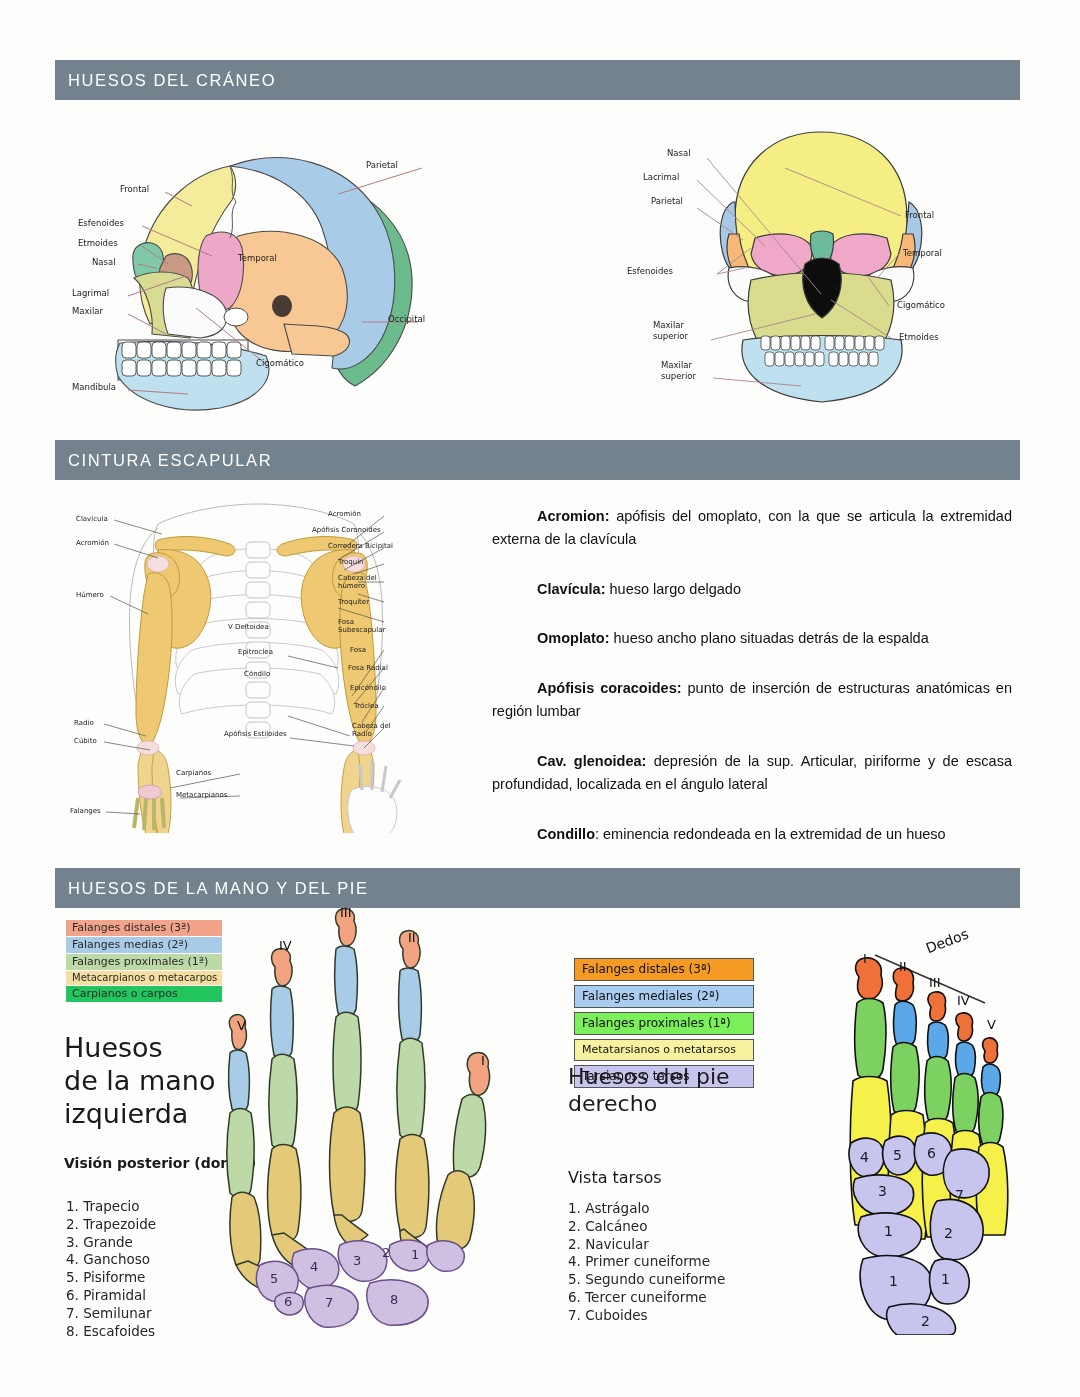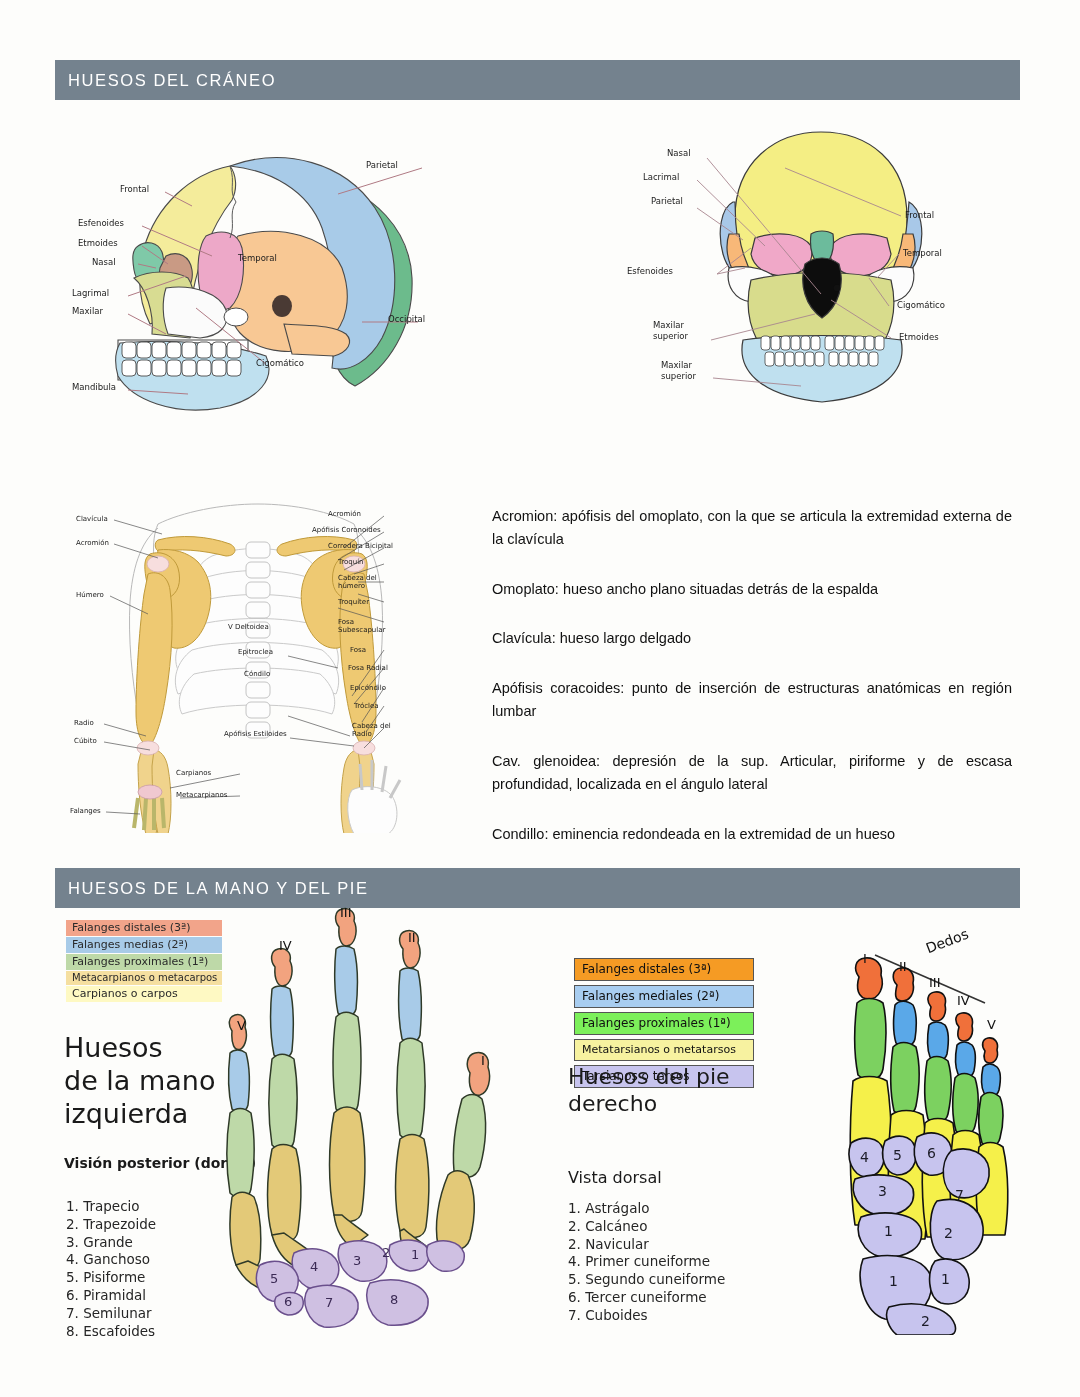--- a/index.html
+++ b/index.html
@@ -46,21 +46,21 @@
     left:492px; top:505px; width:520px;
   }
   .defs p{
     margin:0 0 26px 0;
     font-size:14.5px;
     line-height:1.62;
     text-align:justify;
     color:#111;
   }
   .defs p:last-child{ margin-bottom:0; }
-  .defs b{ font-weight:400; }
+  .defs b{ font-weight:700;margin-left:45px; }
 
   
   .legend{ position:absolute; }
   .legend-row{
     font-size:11px;
     padding:1px 6px 2px 6px;
     margin-bottom:1px;
     font-family:"DejaVu Sans", sans-serif;
     color:#2a2a2a;
     white-space:nowrap;
@@ -285,20 +285,23 @@
     <span class="lbl" style="left:26px;  top:68px;">Parietal</span>
     <span class="lbl" style="left:2px;   top:138px;">Esfenoides</span>
     <span class="lbl" style="left:28px;  top:192px; width:64px; white-space:normal; line-height:1.25;">Maxilar superior</span>
     <span class="lbl" style="left:36px;  top:232px; width:64px; white-space:normal; line-height:1.25;">Maxilar superior</span>
     <span class="lbl" style="left:280px; top:82px;">Frontal</span>
     <span class="lbl" style="left:278px; top:120px;">Temporal</span>
     <span class="lbl" style="left:272px; top:172px;">Cigomático</span>
     <span class="lbl" style="left:274px; top:204px;">Etmoides</span>
   </div>
 
+  <div class="section-bar" style="top:440px;">
+    <span class="title">CINTURA ESCAPULAR</span>
+  </div>
 
   <div class="fig" style="left:62px; top:498px; width:420px; height:335px;">
     <svg width="420" height="335" viewBox="0 0 420 335">
 
       <g fill="none" stroke="#b9b9b9" stroke-width="1">
         <path d="M96 26 C120 14 160 6 196 6 C232 6 270 14 292 26 C300 44 296 70 290 92 C300 130 302 190 298 240 C294 280 288 310 284 330"></path>
         <path d="M96 26 C88 44 92 70 98 92 C88 130 86 190 90 240 C94 280 100 310 104 330"></path>
         <path d="M96 30 C78 44 70 72 68 104 C66 140 70 182 76 214 C80 238 84 262 84 286"></path>
         <path d="M292 30 C310 44 318 72 320 104 C322 140 318 182 312 214 C308 238 304 262 304 286"></path>
       </g>
@@ -418,24 +421,24 @@
     <span class="lbl sm" style="left:176px; top:150px;">Epitroclea</span>
     <span class="lbl sm" style="left:182px; top:172px;">Cóndilo</span>
     <span class="lbl sm" style="left:162px; top:232px;">Apófisis Estiloides</span>
   </div>
 
   <div class="defs">
     <p>
       <b>Acromion:</b><span> apófisis del omoplato, con la que se articula la extremidad externa de la clavícula</span>
     </p>
     <p>
-      <b>Omoplato:</b><span> hueso ancho plano situadas detrás de la espalda</span>
+      <b>Clavícula:</b><span> hueso largo delgado</span>
     </p>
     <p>
-      <b>Clavícula:</b><span> hueso largo delgado</span>
+      <b>Omoplato:</b><span> hueso ancho plano situadas detrás de la espalda</span>
     </p>
     <p>
       <b>Apófisis coracoides:</b><span> punto de inserción de estructuras anatómicas en región lumbar</span>
     </p>
     <p>
       <b>Cav. glenoidea:</b><span> depresión de la sup. Articular, piriforme y de escasa profundidad, localizada en el ángulo lateral</span>
     </p>
     <p>
       <b>Condillo</b><span>: eminencia redondeada en la extremidad de un hueso</span>
     </p>
@@ -443,21 +446,21 @@
 
   <div class="section-bar" style="top:868px;">
     <span class="title">HUESOS DE LA MANO Y DEL PIE</span>
   </div>
 
   <div class="legend hand" style="left:66px; top:920px; width:156px;">
     <div class="legend-row" style="background:#f2a48a;">Falanges distales (3ª)</div>
     <div class="legend-row" style="background:#a8cbe8;">Falanges medias (2ª)</div>
     <div class="legend-row" style="background:#bed9a8;">Falanges proximales (1ª)</div>
     <div class="legend-row" style="background:#f5dfa0; font-size:10px;">Metacarpianos o metacarpos</div>
-    <div class="legend-row" style="background:#fef9c3;">Carpianos o carpos</div>
+    <div class="legend-row" style="background:#22c55e;">Carpianos o carpos</div>
   </div>
 
   <div class="big-title" style="left:64px; top:1032px;">
     <div>Huesos</div>
     <div>de la mano</div>
     <div>izquierda</div>
   </div>
   <div class="sub-title" style="left:64px; top:1155px;">Visión posterior (dorsal)</div>
 
   <div class="numlist" style="left:66px; top:1198px;">
@@ -542,21 +545,21 @@
     <div class="legend-row" style="background:#a8cdf0;">Falanges mediales (2ª)</div>
     <div class="legend-row" style="background:#7cf05a;">Falanges proximales (1ª)</div>
     <div class="legend-row" style="background:#f7f2a0; font-size:11px;">Metatarsianos o metatarsos</div>
     <div class="legend-row" style="background:#c7c4ee;">Tarsianos o tarsos</div>
   </div>
 
   <div class="big-title" style="left:568px; top:1064px; font-size:22px;">
     <div>Huesos del pie</div>
     <div>derecho</div>
   </div>
-  <div class="sub-title light" style="left:568px; top:1168px;">Vista dorsal</div>
+  <div class="sub-title light" style="left:568px; top:1168px;">Vista tarsos</div>
 
   <div class="numlist" style="left:568px; top:1200px;">
     <div>1. Astrágalo</div>
     <div>2. Calcáneo</div>
     <div>2. Navicular</div>
     <div>4. Primer cuneiforme</div>
     <div>5. Segundo cuneiforme</div>
     <div>6. Tercer cuneiforme</div>
     <div>7. Cuboides</div>
   </div>

